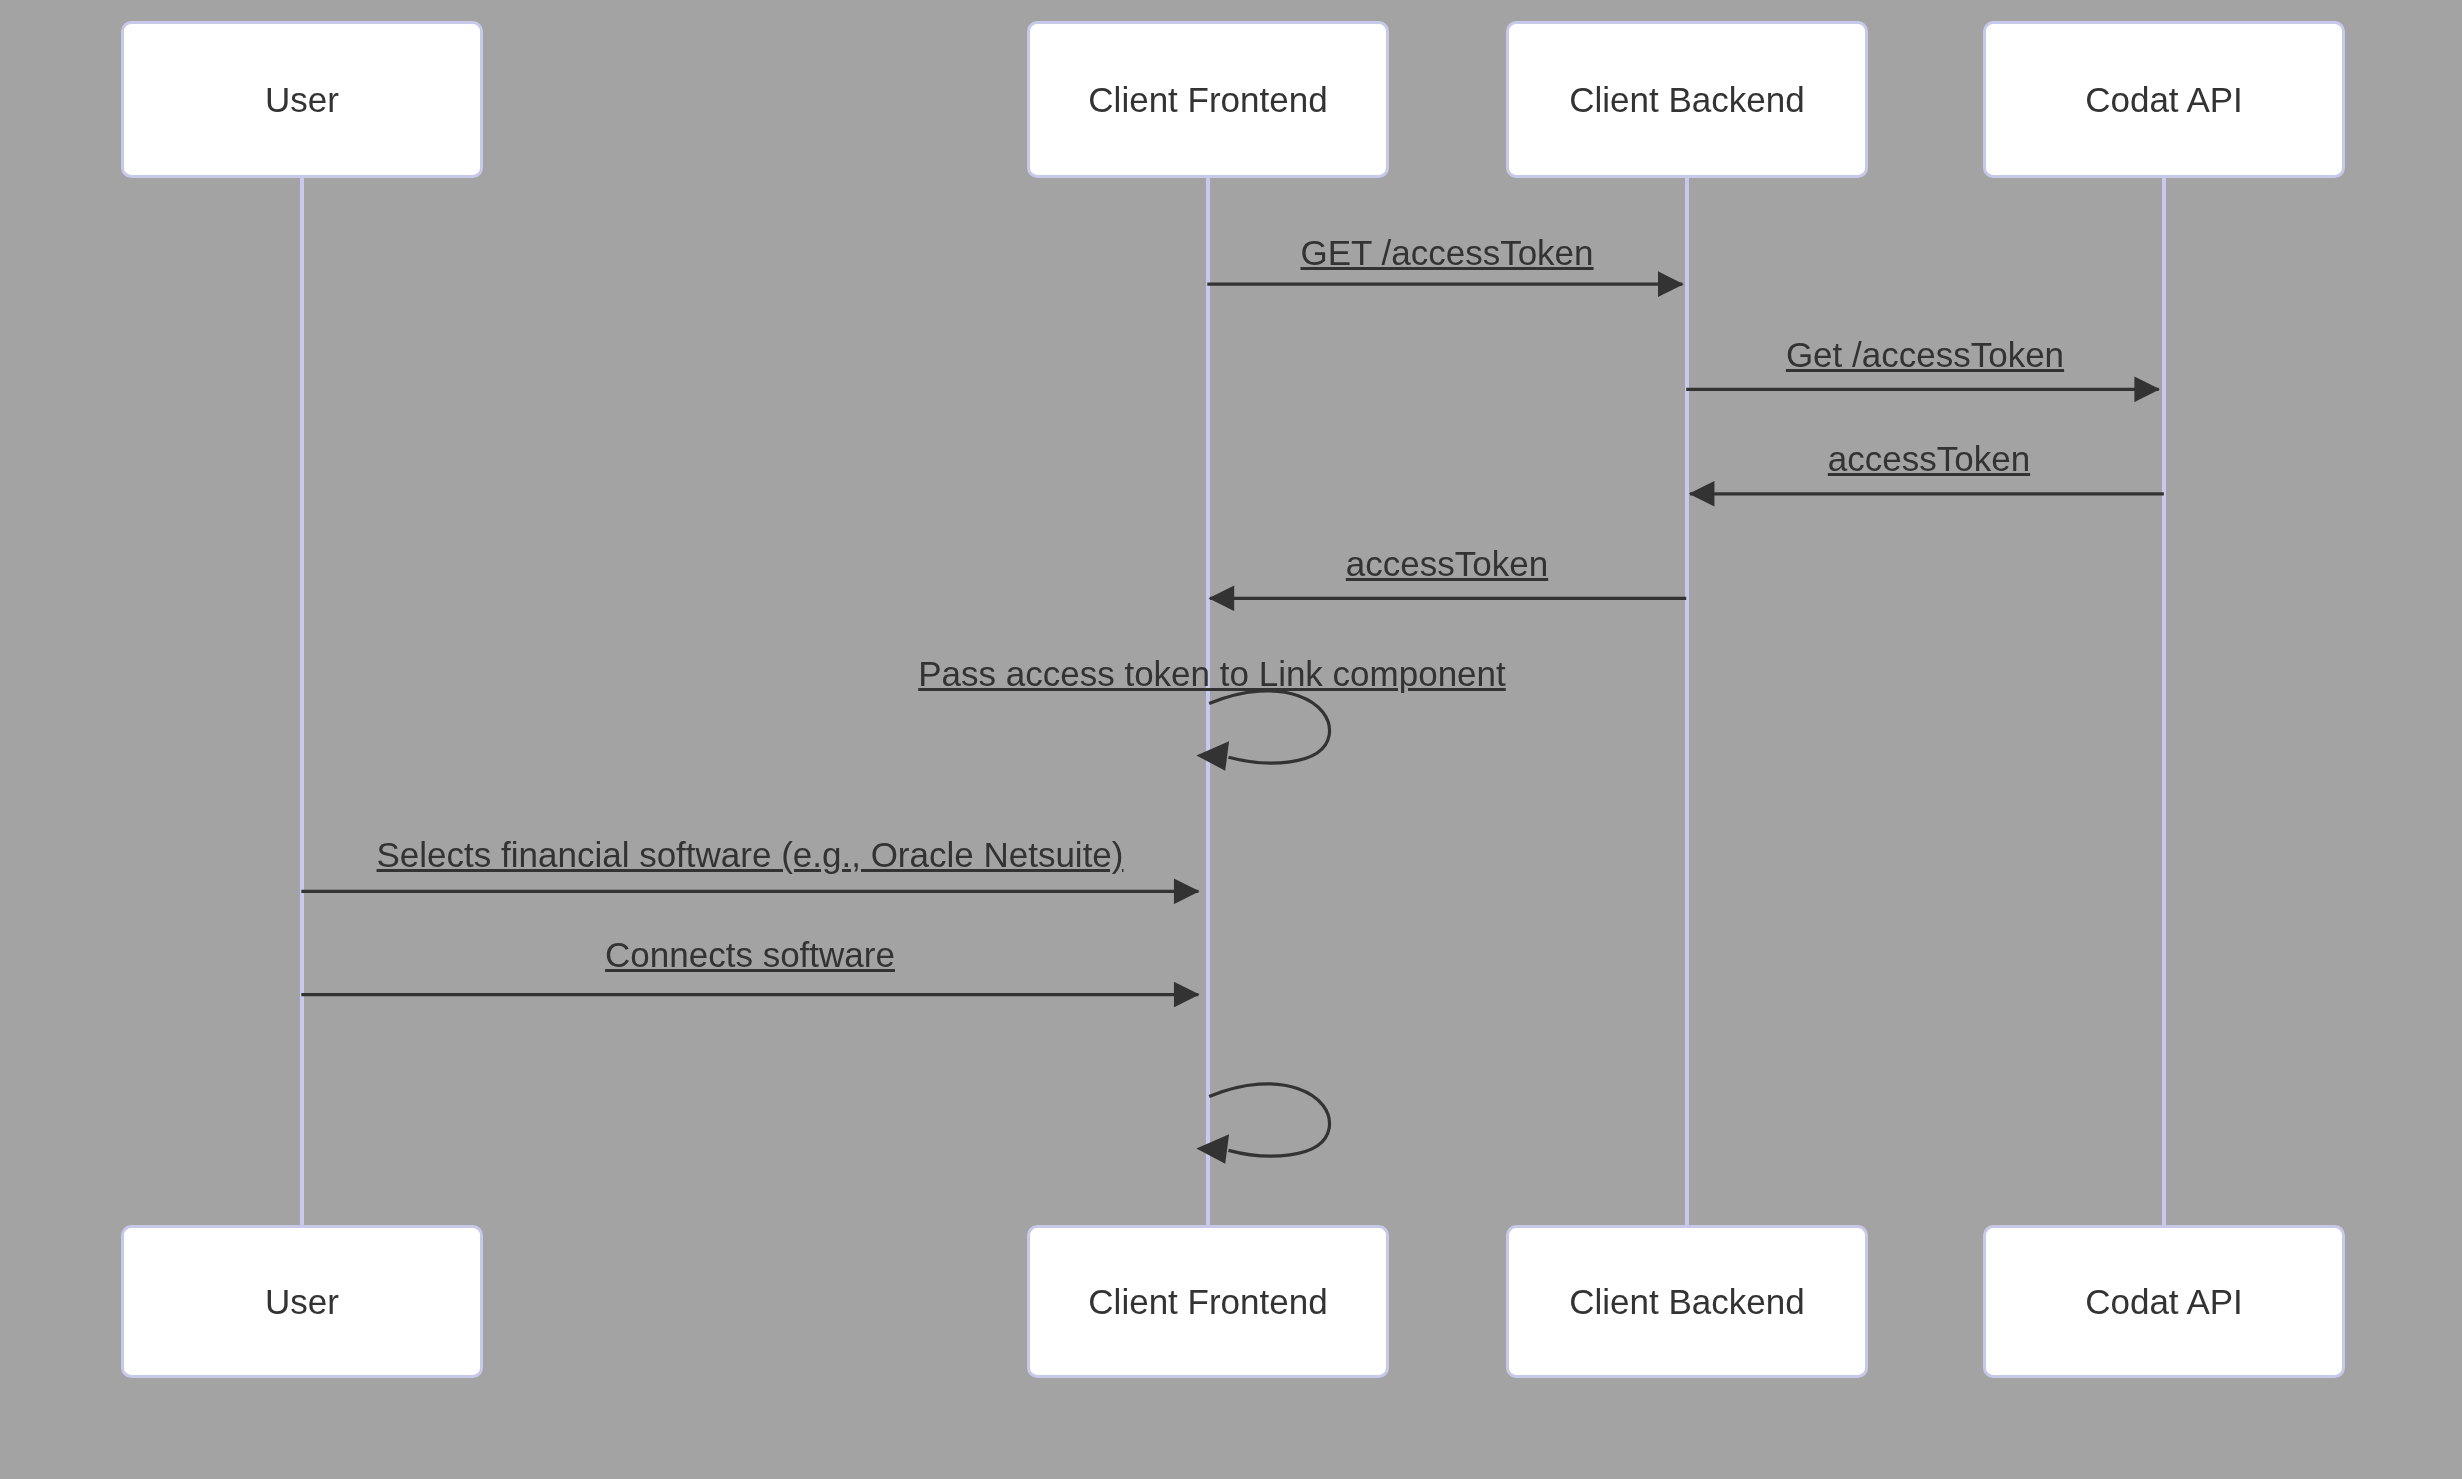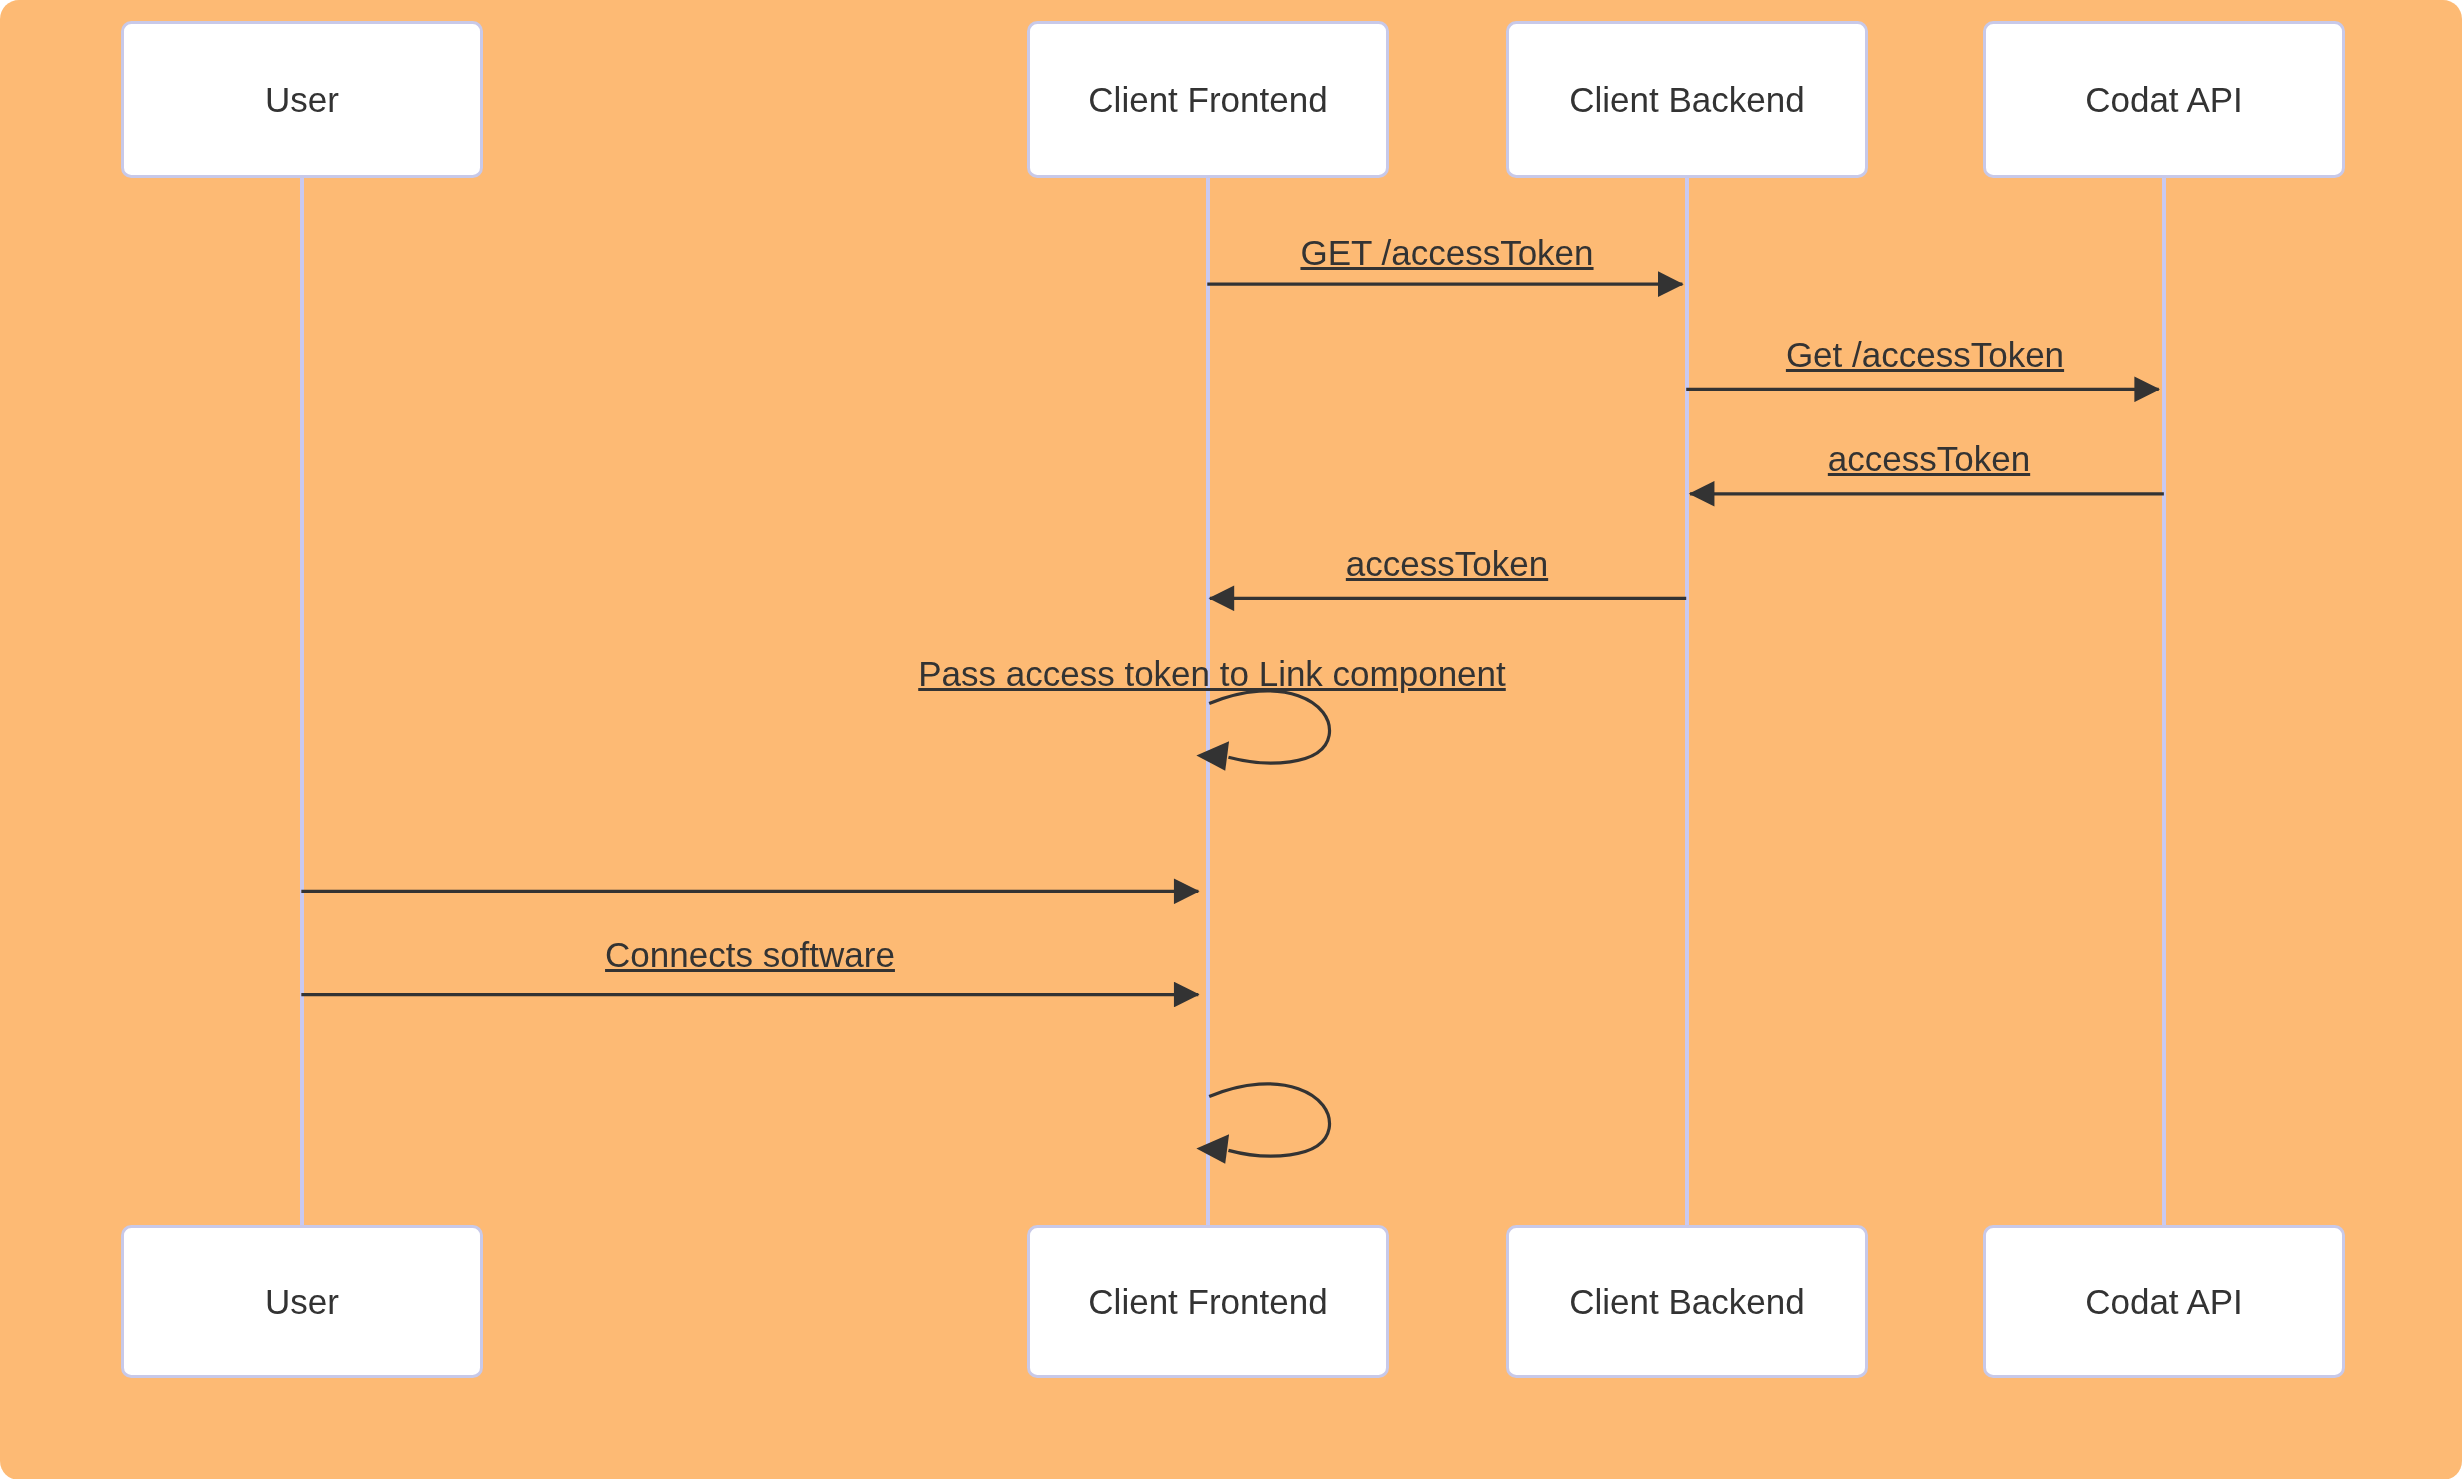--- a/index.html
+++ b/index.html
@@ -4,24 +4,23 @@
 <style>
   html, body {
     margin: 0;
     padding: 0;
     background: #ffffff;
   }
   #canvas {
     position: relative;
     width: 2462px;
     height: 1480px;
-    background: #fdba74;
+    background: #a3a3a3;
     font-family: "Liberation Sans", sans-serif;
     overflow: hidden;
-    border-radius: 19px;
   }
   .actor-box {
     position: absolute;
     width: 362px;
     box-sizing: border-box;
     background: #ffffff;
     border: 3.8px solid #c8c9e9;
     border-radius: 10.3px;
     display: flex;
     align-items: center;
@@ -103,16 +102,17 @@
   <div class="actor-box bottom" style="left:121px">User</div>
   <div class="actor-box bottom" style="left:1027px">Client Frontend</div>
   <div class="actor-box bottom" style="left:1506px">Client Backend</div>
   <div class="actor-box bottom" style="left:1983px">Codat API</div>
 
   <div class="msg-label" style="left:1447px; top:253px">GET /accessToken</div>
   <div class="msg-label" style="left:1925px; top:355px">Get /accessToken</div>
   <div class="msg-label" style="left:1929px; top:459px">accessToken</div>
   <div class="msg-label" style="left:1447px; top:564px">accessToken</div>
   <div class="msg-label" style="left:1212px; top:674px">Pass access token to Link component</div>
+  <div class="msg-label" style="left:750px; top:855px">Selects financial software (e.g., Oracle Netsuite)</div>
   <div class="msg-label" style="left:750px; top:955px">Connects software</div>
 
 </div>
 
 
 </body></html>

